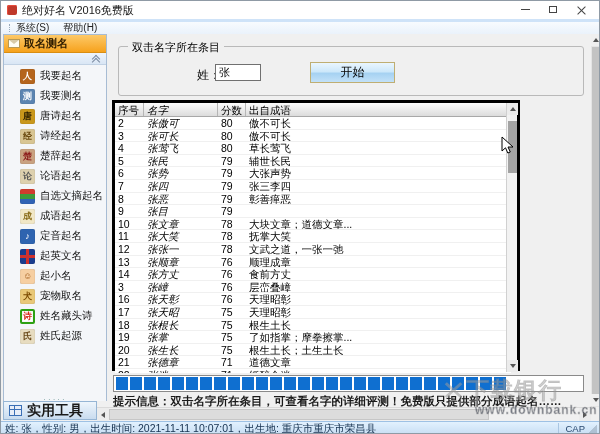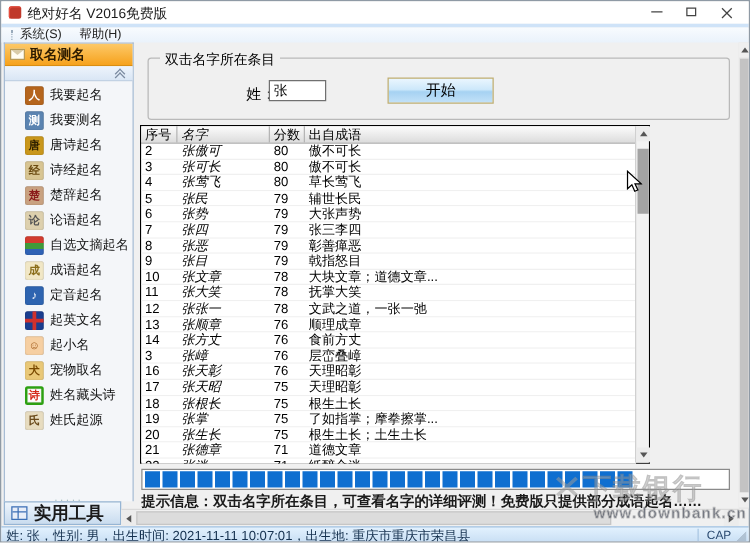--- a/index.html
+++ b/index.html
@@ -51,21 +51,21 @@
   #sbfooter span{font-size:14px;font-weight:bold;color:#1a1a1a;}
 
   
   #groupbox{position:absolute;left:117px;top:45px;width:466px;height:50px;border:1px solid #b9b9b9;border-radius:3px;}
   #grouptitle{position:absolute;left:9px;top:-7px;background:#f0f0f0;padding:0 4px;font-size:11px;color:#000;}
   #surname-label{position:absolute;left:78px;top:20px;font-size:12px;color:#000;}
   #surname-input{position:absolute;left:96px;top:17px;width:46px;height:17px;border:1px solid #707070;background:#fff;font-size:11px;padding:0 3px;color:#000;}
   #start-button{position:absolute;left:191px;top:15px;width:85px;height:21px;border:1px solid #bfae72;background:linear-gradient(#eaf6fe 0%,#cde8fa 45%,#a6d2f2 55%,#c2e1f8 100%);font-size:12px;color:#000;display:flex;align-items:center;justify-content:center;}
 
   
-  #tablewrap{position:absolute;left:111px;top:99px;width:408px;height:271px;border:1px solid #000000;background:#fff;}
+  #tablewrap{position:absolute;left:111px;top:99px;width:408px;height:271px;border:3px solid #000000;background:#fff;}
   #thead{display:flex;height:14px;background:linear-gradient(#fcfcfc,#dcdcdc);border-bottom:1px solid #a8a8a8;}
   #thead .hc{font-size:10.5px;color:#000;padding-left:3px;border-right:1px solid #b5b5b5;line-height:14px;white-space:nowrap;overflow:hidden;}
   #tbody{position:absolute;left:0;top:14px;width:396px;height:256px;overflow:hidden;}
   .trow{display:flex;height:12.6px;border-bottom:1px solid #f0f0f0;background:#fff;}
   .trow .tc{font-size:10.5px;color:#000;padding-left:3px;line-height:12.6px;white-space:nowrap;overflow:hidden;}
   .c0{width:29px;} .c1{width:74px;padding-left:4px;font-style:italic;} .c2{width:28px;} .c3{flex:1;padding-left:5px;}
   #vscroll{position:absolute;right:0;top:0;width:11px;height:269px;background:#f2f2f2;border-left:1px solid #d0d0d0;}
   .sbarrow{position:absolute;left:0;width:11px;height:12px;background:#ececec;display:flex;align-items:center;justify-content:center;}
   .tri-up{width:0;height:0;border-left:3px solid transparent;border-right:3px solid transparent;border-bottom:4px solid #555;}
   .tri-down{width:0;height:0;border-left:3px solid transparent;border-right:3px solid transparent;border-top:4px solid #555;}
@@ -260,21 +260,20 @@
         <div class="trow">
           <div class="tc c0">8</div>
           <div class="tc c1">张恶</div>
           <div class="tc c2">79</div>
           <div class="tc c3">彰善瘅恶</div>
         </div>
         <div class="trow">
           <div class="tc c0">9</div>
           <div class="tc c1">张目</div>
           <div class="tc c2">79</div>
-          <div class="tc c3">戟指怒目</div>
         </div>
         <div class="trow">
           <div class="tc c0">10</div>
           <div class="tc c1">张文章</div>
           <div class="tc c2">78</div>
           <div class="tc c3">大块文章；道德文章...</div>
         </div>
         <div class="trow">
           <div class="tc c0">11</div>
           <div class="tc c1">张大笑</div>

